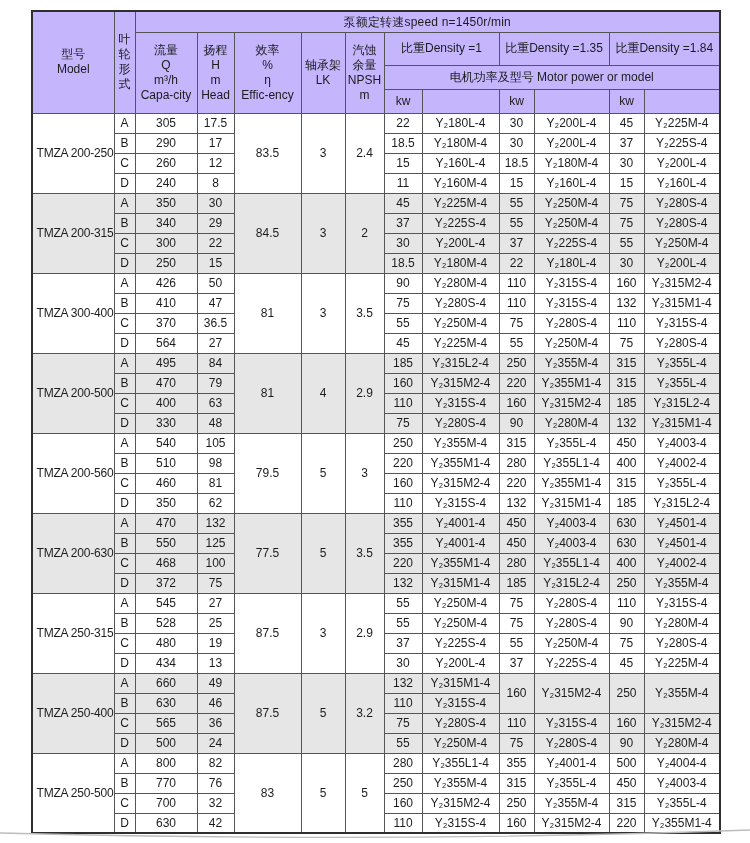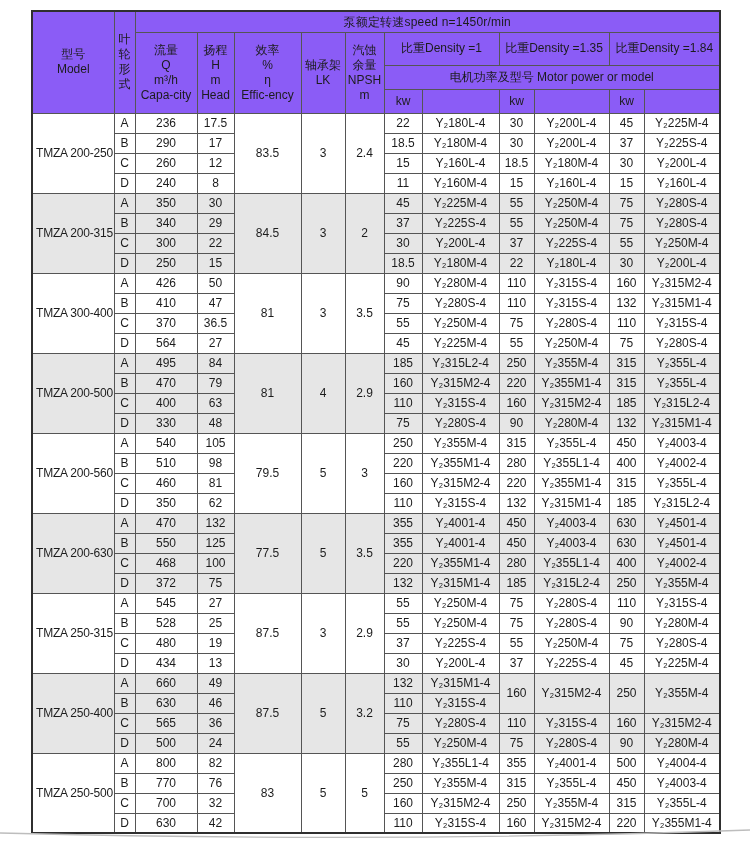--- a/index.html
+++ b/index.html
@@ -9,28 +9,28 @@
   }
   table.spec{
     position:absolute;left:31px;top:10px;width:688px;
     border-collapse:collapse;table-layout:fixed;font-size:12px;
     border:2px solid #2f2f2f;
   }
   td{
     border:1px solid #555555;text-align:center;vertical-align:middle;
     padding:0;overflow:hidden;line-height:1.18;
   }
-  .hdr{background:#8b5cf6}
+  .hdr{background:#c4b5fd}
   thead .h-speed{height:21px}
   thead .h-density{height:33px}
   thead .h-motor{height:24px}
   thead .h-kw{height:24px}
   tbody tr{height:20px}
   tbody tr.shade td{background:#e6e6e6}
-  .model-cell{text-align:left;padding-left:3px;letter-spacing:-0.2px}
+  .model-cell{text-align:right;padding-left:3px;letter-spacing:-0.2px}
   .hdr-lines div{line-height:15px}
   .impeller-hdr div{line-height:15px}
   .speed-hdr{letter-spacing:0.2px}
   .curl{position:absolute;left:0;top:827px}
 </style>
 </head>
 <body>
 
 <table class="spec">
   <colgroup>
@@ -104,21 +104,21 @@
       <td class="hdr">kw</td>
       <td class="hdr"></td>
       <td class="hdr">kw</td>
       <td class="hdr"></td>
     </tr>
   </thead>
   <tbody>
       <tr>
         <td rowspan="4" class="model-cell">TMZA 200-250</td>
         <td>A</td>
-        <td>236</td>
+        <td>305</td>
         <td>17.5</td>
         <td rowspan="4">83.5</td>
         <td rowspan="4">3</td>
         <td rowspan="4">2.4</td>
         <td>22</td>
         <td>Y₂180L-4</td>
         <td>30</td>
         <td>Y₂200L-4</td>
         <td>45</td>
         <td>Y₂225M-4</td>

